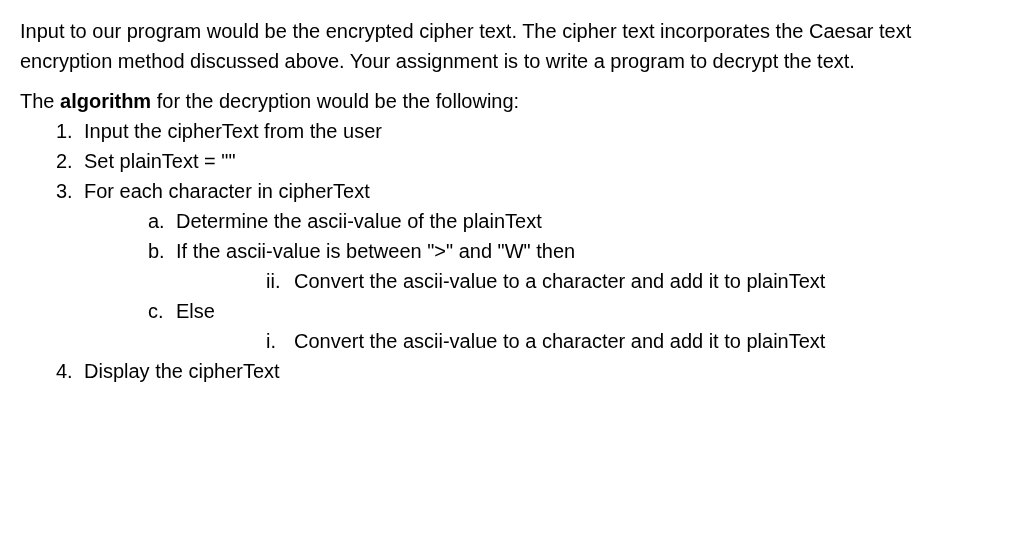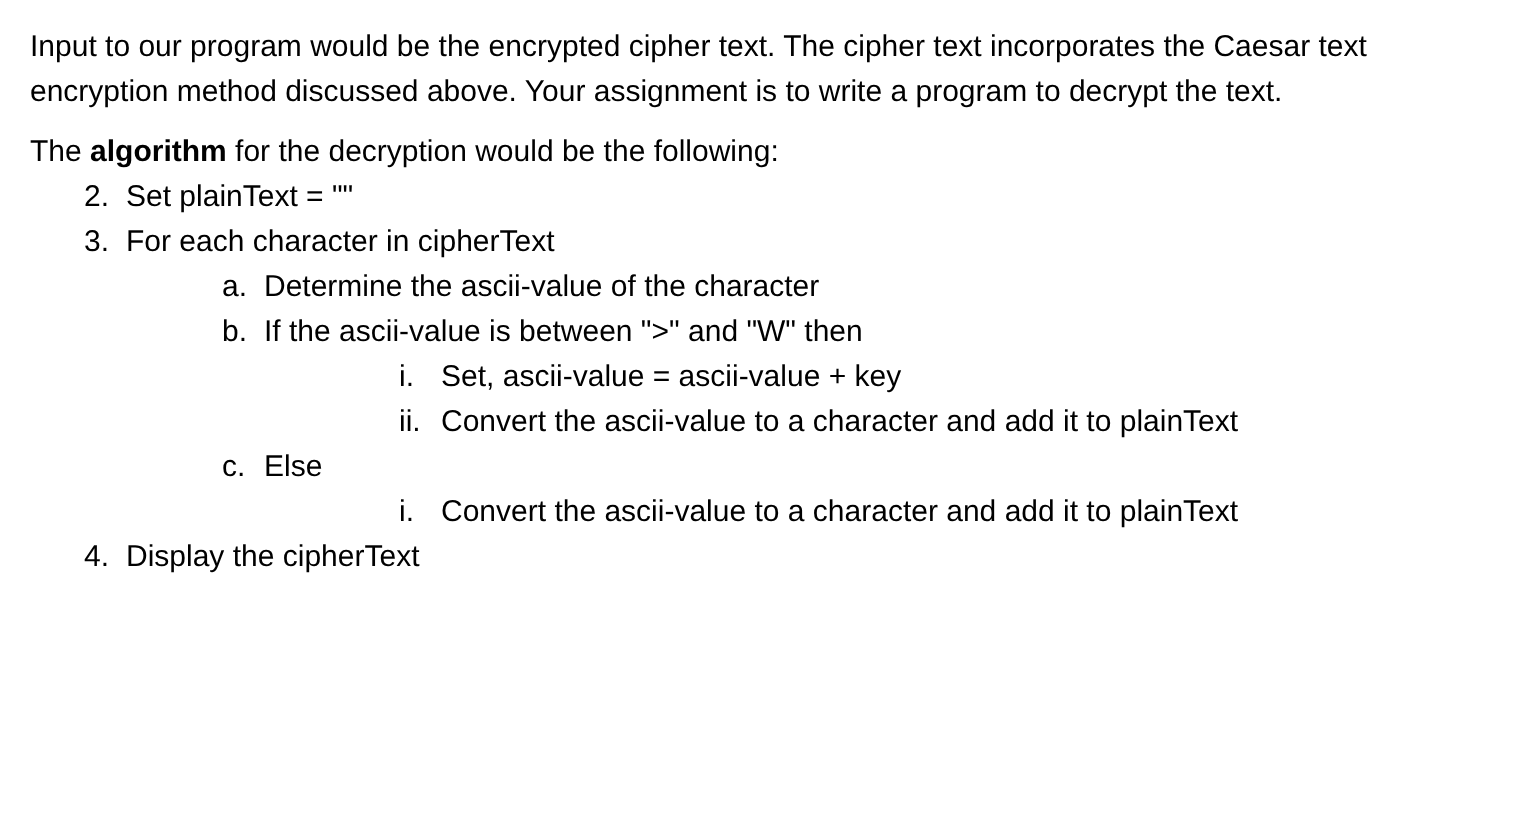--- a/index.html
+++ b/index.html
@@ -68,29 +68,29 @@
 </head>
 <body>
 
 <p class="intro">Input to our program would be the encrypted cipher text. The cipher text incorporates the Caesar text encryption method discussed above. Your assignment is to write a program to decrypt the text.</p>
 
 <p class="algo-heading">
   <span>The </span><span class="bold">algorithm</span><span> for the decryption would be the following:</span>
 </p>
 
 <ol class="main-list">
+  <li data-marker="1.">Input the cipherText from the user</li>
   <li data-marker="2.">Set plainText = ""</li>
   <li data-marker="3.">
     <span>For each character in cipherText</span>
     <ol class="sub-list-a">
-      <li data-marker="a.">Determine the ascii-value of the character</li>
+      <li data-marker="a.">Determine the ascii-value of the plainText</li>
       <li data-marker="b.">
         <span>If the ascii-value is between "&gt;" and "W" then</span>
         <ol class="sub-list-i">
-          <li data-marker="i.">Set, ascii-value = ascii-value + key</li>
           <li data-marker="ii.">Convert the ascii-value to a character and add it to plainText</li>
         </ol>
       </li>
       <li data-marker="c.">
         <span>Else</span>
         <ol class="sub-list-i">
           <li data-marker="i.">Convert the ascii-value to a character and add it to plainText</li>
         </ol>
       </li>
     </ol>

